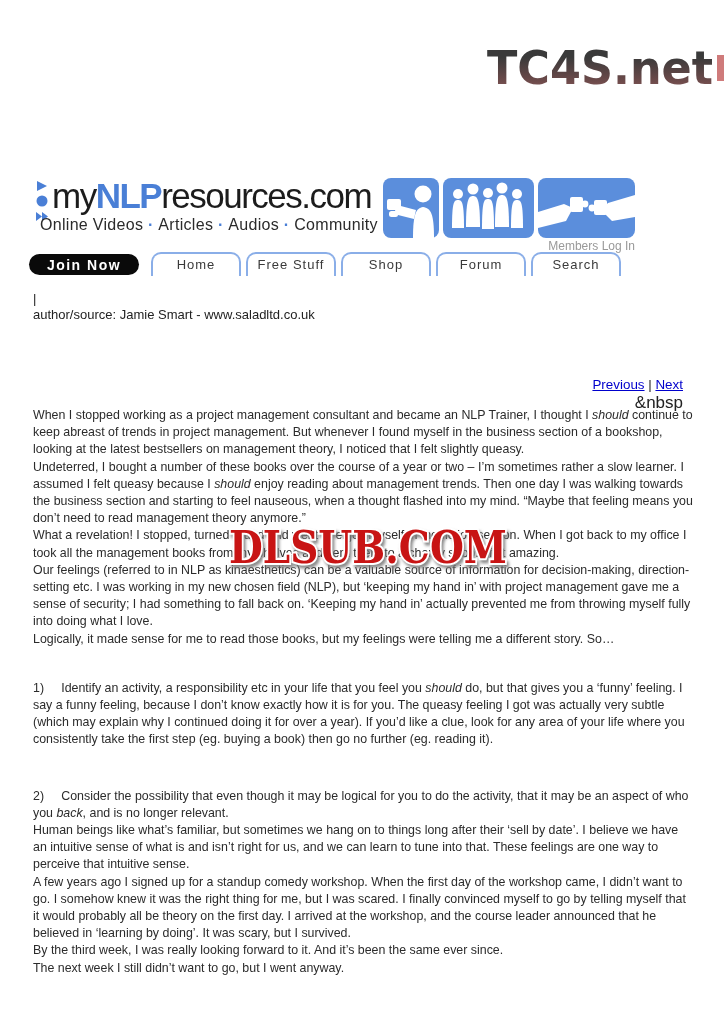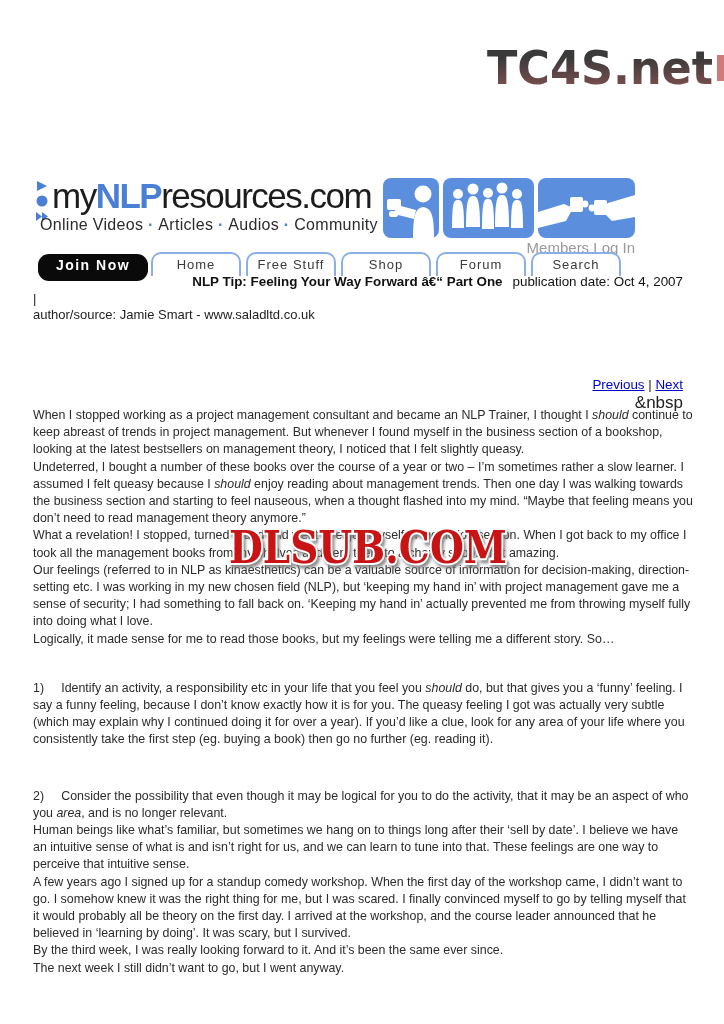--- a/index.html
+++ b/index.html
@@ -17,24 +17,24 @@
   .logo-text .nlp{color:var(--accent);font-weight:bold;}
   .tagline{position:absolute;top:176px;left:40px;font-size:16px;letter-spacing:.3px;color:#2b2b2b;white-space:nowrap;}
   .tagline .dot{color:var(--accent);font-weight:bold;}
 
   
   .banner{position:absolute;top:138px;height:60px;background:var(--banner);border-radius:8px;}
   .b1{left:383px;width:56px;}
   .b2{left:443px;width:91px;}
   .b3{left:538px;width:97px;}
   .members{position:absolute;top:199px;left:490px;width:145px;text-align:right;
-           font-size:15px;color:var(--members_gray);}
+           font-size:12px;color:var(--members_gray);}
 
   
-  .join{position:absolute;top:214px;left:38px;width:110px;height:27px;background:var(--join_bg);
+  .join{position:absolute;top:214px;left:29px;width:110px;height:21px;background:var(--join_bg);
         border-radius:11px;color:#fff;font-weight:bold;font-size:14px;letter-spacing:1.5px;
         text-align:center;line-height:23px;cursor:pointer;}
   .tabs{position:absolute;top:212px;left:151px;display:flex;}
   .tab{box-sizing:border-box;width:90px;height:24px;margin-right:5px;background:#fff;
        border:2px solid var(--tab_border);border-bottom:none;border-radius:10px 10px 0 0;
        font-size:13px;letter-spacing:1px;color:#3a3a3a;text-align:center;line-height:21px;cursor:pointer;}
 
   
   .title-row{position:absolute;top:234px;left:33px;right:41px;text-align:right;font-size:13.4px;
              color:#111;white-space:nowrap;}
@@ -145,37 +145,36 @@
 
   <div class="join">Join Now</div>
   <div class="tabs">
       <div class="tab">Home</div>
       <div class="tab">Free Stuff</div>
       <div class="tab">Shop</div>
       <div class="tab">Forum</div>
       <div class="tab">Search</div>
     </div>
 
-  <div class="title-row"><span class="t">NLP Tip: Feeling Your Way Forward â€“ Part One</span><span class="pub">publication date: Oct 4, 2007</span></div>
   <div class="pipe">|</div>
   <div class="author">author/source: Jamie Smart - www.saladltd.co.uk</div>
 
   <div class="prevnext"><a>Previous</a><span> | </span><a>Next</a></div>
   <div class="nbspline">&amp;nbsp</div>
 
   <div class="bodytext">
       <p><span>When I stopped working as a project management consultant and became an NLP Trainer, I thought I </span><span class="it">should</span><span> continue to keep abreast of trends in project management. But whenever I found myself in the business section of a bookshop, looking at the latest bestsellers on management theory, I noticed that I felt slightly queasy.</span></p>
       <p><span>Undeterred, I bought a number of these books over the course of a year or two – I’m sometimes rather a slow learner. I assumed I felt queasy because I </span><span class="it">should</span><span> enjoy reading about management trends. Then one day I was walking towards the business section and starting to feel nauseous, when a thought flashed into my mind. “Maybe that feeling means you don’t need to read management theory anymore.”</span></p>
       <p><span>What a revelation! I stopped, turned round and went to enjoy myself in the fiction section. When I got back to my office I took all the management books from my shelves and sent them to a charity shop. I felt amazing.</span></p>
       <p><span>Our feelings (referred to in NLP as kinaesthetics) can be a valuable source of information for decision-making, direction-setting etc. I was working in my new chosen field (NLP), but ‘keeping my hand in’ with project management gave me a sense of security; I had something to fall back on. ‘Keeping my hand in’ actually prevented me from throwing myself fully into doing what I love.</span></p>
       <p><span>Logically, it made sense for me to read those books, but my feelings were telling me a different story. So…</span></p>
       <div style="height: 32px;"></div>
       <p><span>1)&nbsp;&nbsp;&nbsp;&nbsp; Identify an activity, a responsibility etc in your life that you feel you </span><span class="it">should</span><span> do, but that gives you a ‘funny’ feeling. I say a funny feeling, because I don’t know exactly how it is for you. The queasy feeling I got was actually very subtle (which may explain why I continued doing it for over a year). If you’d like a clue, look for any area of your life where you consistently take the first step (eg. buying a book) then go no further (eg. reading it).</span></p>
       <div style="height: 39px;"></div>
-      <p><span>2)&nbsp;&nbsp;&nbsp;&nbsp; Consider the possibility that even though it may be logical for you to do the activity, that it may be an aspect of who you </span><span class="it">area</span><span>, and is no longer relevant.</span></p>
+      <p><span>2)&nbsp;&nbsp;&nbsp;&nbsp; Consider the possibility that even though it may be logical for you to do the activity, that it may be an aspect of who you </span><span class="it">back</span><span>, and is no longer relevant.</span></p>
       <p><span>Human beings like what’s familiar, but sometimes we hang on to things long after their ‘sell by date’. I believe we have an intuitive sense of what is and isn’t right for us, and we can learn to tune into that. These feelings are one way to perceive that intuitive sense.</span></p>
       <p><span>A few years ago I signed up for a standup comedy workshop. When the first day of the workshop came, I didn’t want to go. I somehow knew it was the right thing for me, but I was scared. I finally convinced myself to go by telling myself that it would probably all be theory on the first day. I arrived at the workshop, and the course leader announced that he believed in ‘learning by doing’. It was scary, but I survived.</span></p>
       <p><span>By the third week, I was really looking forward to it. And it’s been the same ever since.</span></p>
       <p><span>The next week I still didn’t want to go, but I went anyway.</span></p>
     </div>
 
   <svg class="dlsub" width="310" height="62" viewBox="0 0 310 62">
     <text x="16" y="45" textLength="278" lengthAdjust="spacingAndGlyphs" filter="drop-shadow(2px 3px 1.5px rgba(120,120,120,0.85))">DLSUB.COM</text>
   </svg>
 

